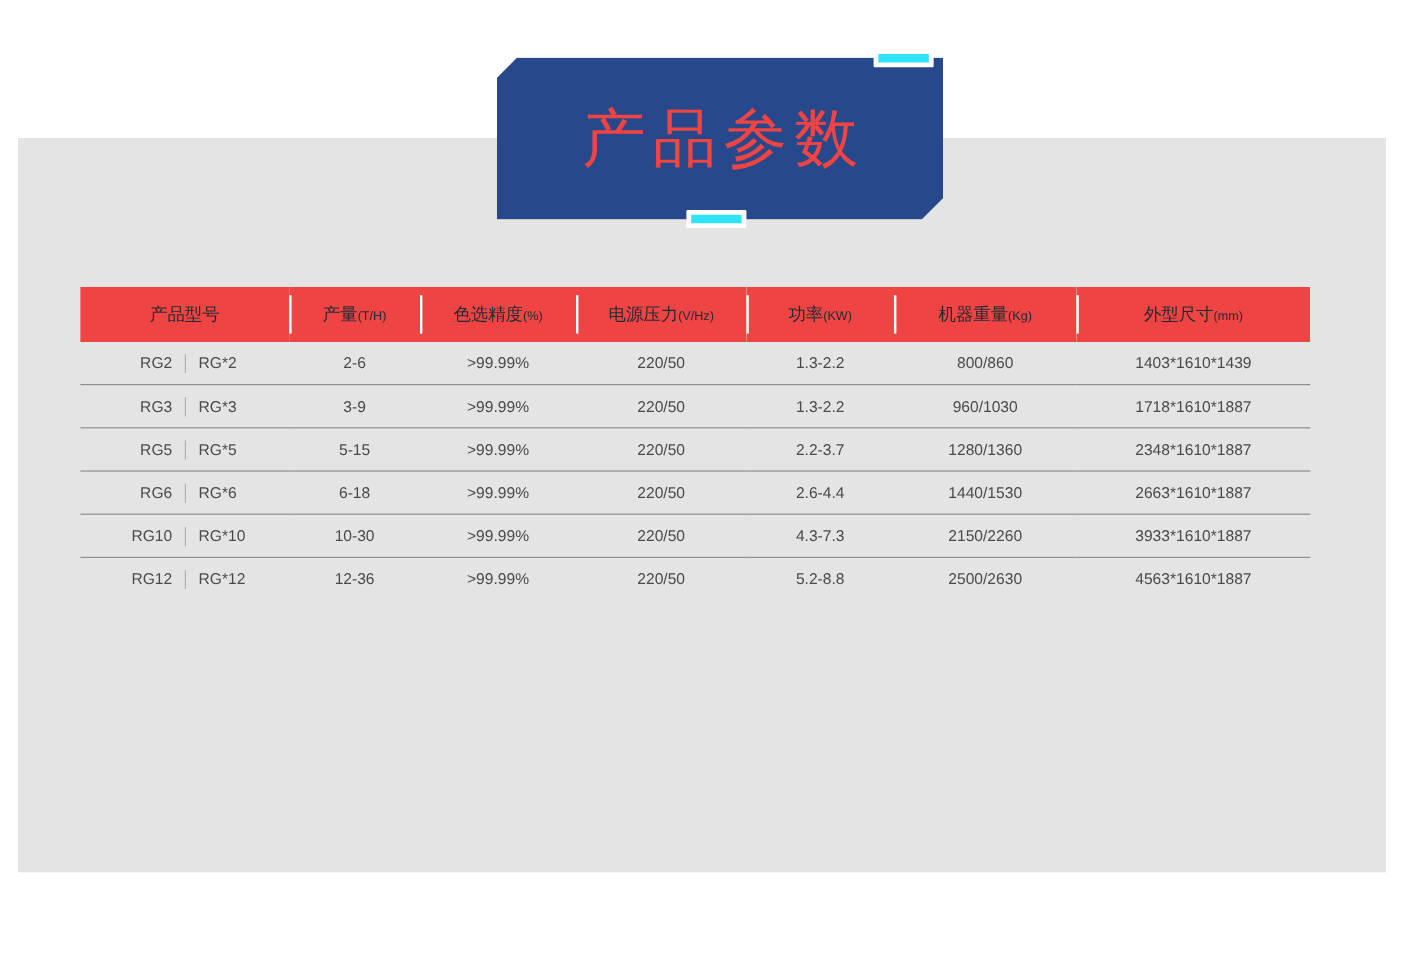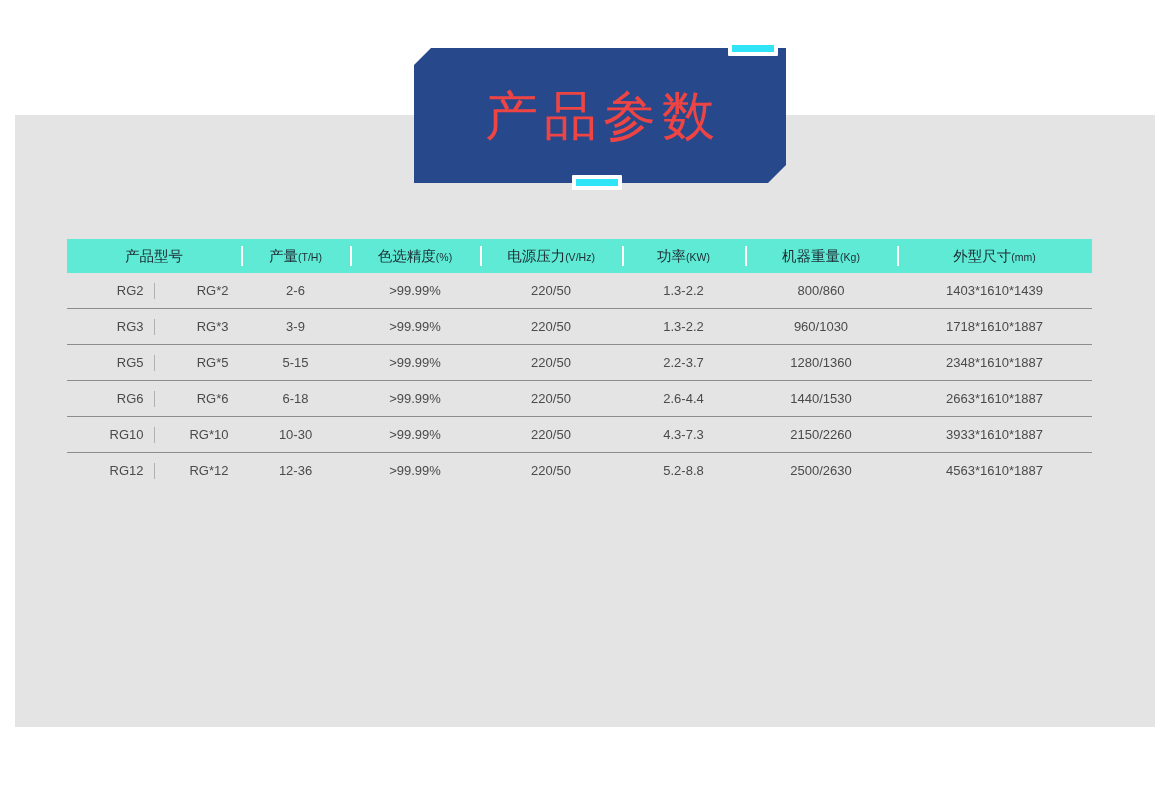--- a/index.html
+++ b/index.html
@@ -82,25 +82,25 @@
     left: 67px;
     top: 239px;
     width: 1025px;
   }
   table.specs {
     border-collapse: collapse;
     width: 100%;
     table-layout: fixed;
   }
   table.specs thead th {
-    background: #5eead4;
+    background: #ef4444;
     color: #1d2b33;
     font-size: 14.5px;
     font-weight: 500;
-    height: 34px;
+    height: 46px;
     padding: 0;
     text-align: center;
     position: relative;
     vertical-align: middle;
   }
   table.specs thead th + th::before {
     content: "";
     position: absolute;
     left: 0;
     top: 7px;
@@ -141,21 +141,21 @@
     box-sizing: border-box;
   }
   .model-divider {
     width: 1px;
     height: 16px;
     background: #b0b0b0;
     flex: 0 0 1px;
   }
   .model-b {
     width: 74px;
-    text-align: right;
+    text-align: left;
     padding-left: 11px;
     box-sizing: border-box;
   }
 </style>
 </head>
 <body>
 
 <div id="gray-panel"></div>
 
 <div id="banner-wrap">

